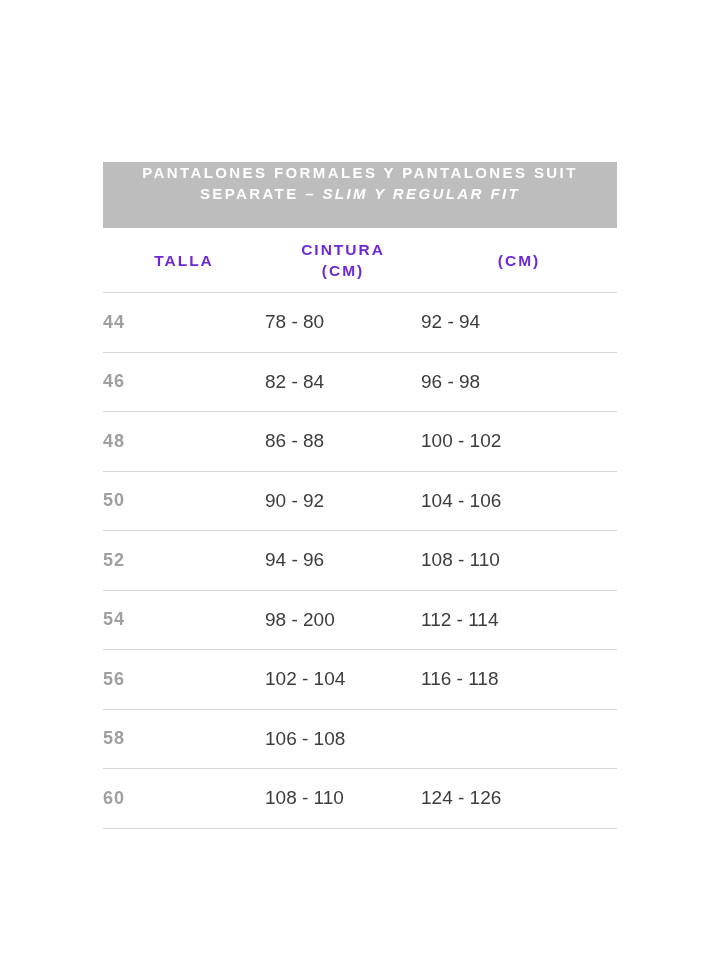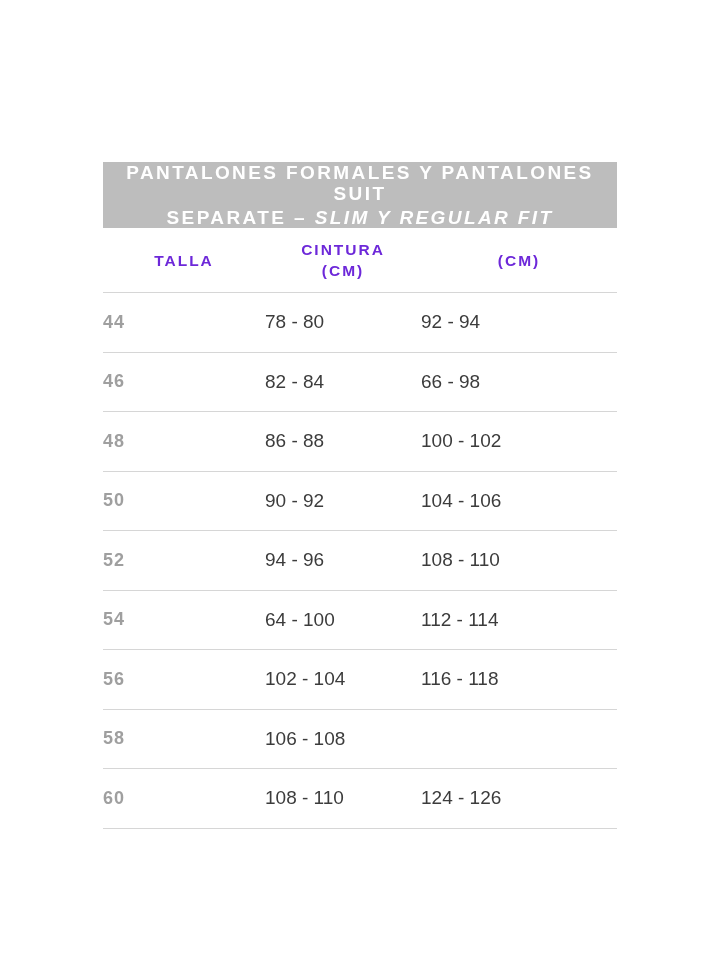--- a/index.html
+++ b/index.html
@@ -19,25 +19,25 @@
     position: absolute;
     left: 103px;
     top: 162px;
     width: 514px;
   }
   .banner {
     background: #bdbdbd;
     height: 66px;
     display: flex;
     flex-direction: column;
-    justify-content: space-between;
+    justify-content: flex-start;
     text-align: center;
     color: #ffffff;
     font-weight: bold;
-    font-size: 19px;
+    font-size: 15px;
     letter-spacing: 2.4px;
     line-height: 21px;
   }
   .banner .line2 em {
     font-style: italic;
   }
   .thead {
     display: grid;
     grid-template-columns: 162px 156px 196px;
     height: 64px;
@@ -96,40 +96,40 @@
 
     <div class="tbody">
       <div class="trow">
         <div class="td size">44</div>
         <div class="td">78 - 80</div>
         <div class="td">92 - 94</div>
       </div>
       <div class="trow">
         <div class="td size">46</div>
         <div class="td">82 - 84</div>
-        <div class="td">66 - 98</div>
+        <div class="td">96 - 98</div>
       </div>
       <div class="trow">
         <div class="td size">48</div>
         <div class="td">86 - 88</div>
         <div class="td">100 - 102</div>
       </div>
       <div class="trow">
         <div class="td size">50</div>
         <div class="td">90 - 92</div>
         <div class="td">104 - 106</div>
       </div>
       <div class="trow">
         <div class="td size">52</div>
         <div class="td">94 - 96</div>
         <div class="td">108 - 110</div>
       </div>
       <div class="trow">
         <div class="td size">54</div>
-        <div class="td">64 - 100</div>
+        <div class="td">98 - 200</div>
         <div class="td">112 - 114</div>
       </div>
       <div class="trow">
         <div class="td size">56</div>
         <div class="td">102 - 104</div>
         <div class="td">116 - 118</div>
       </div>
       <div class="trow">
         <div class="td size">58</div>
         <div class="td">106 - 108</div>

